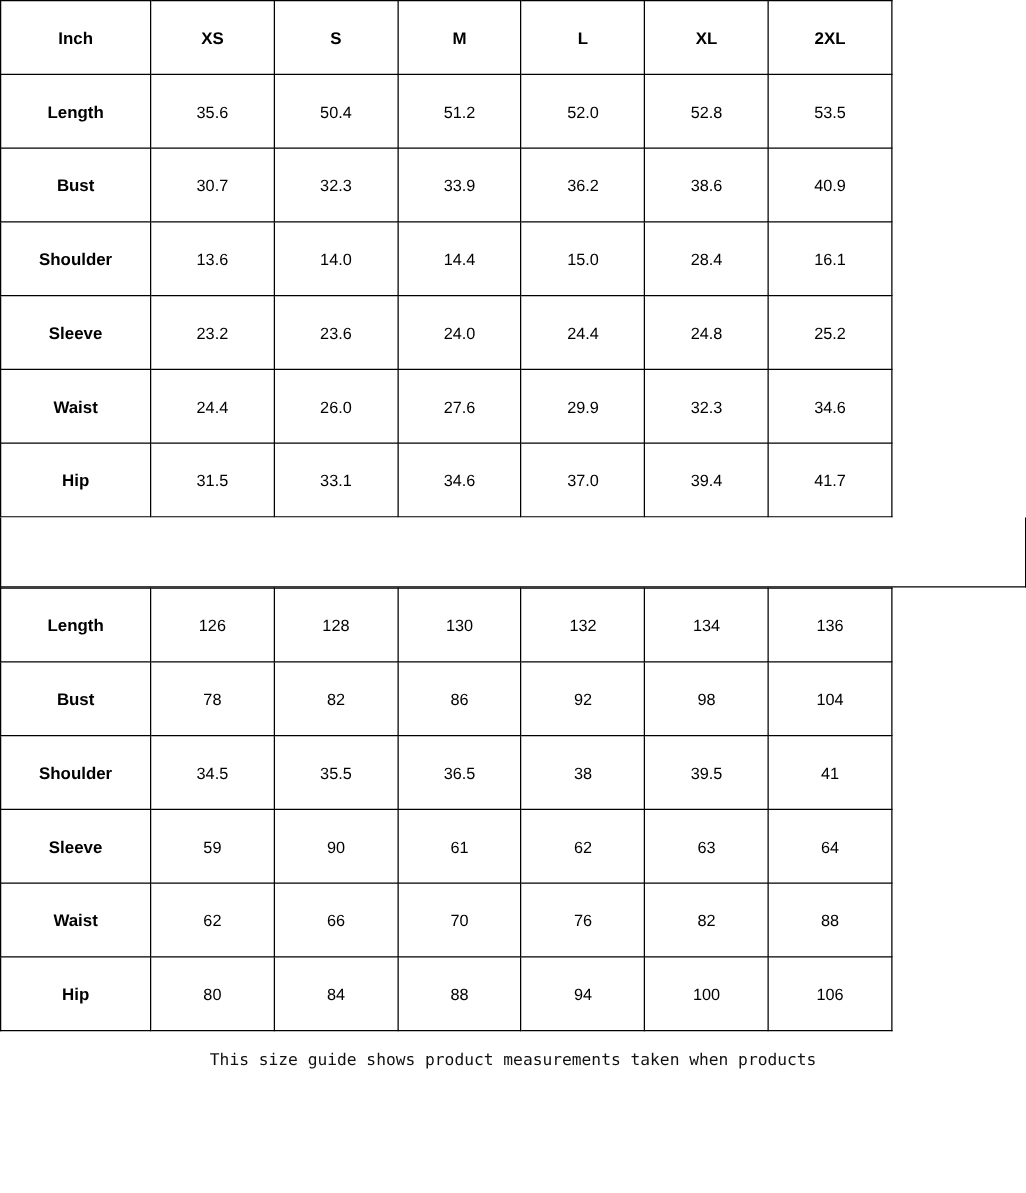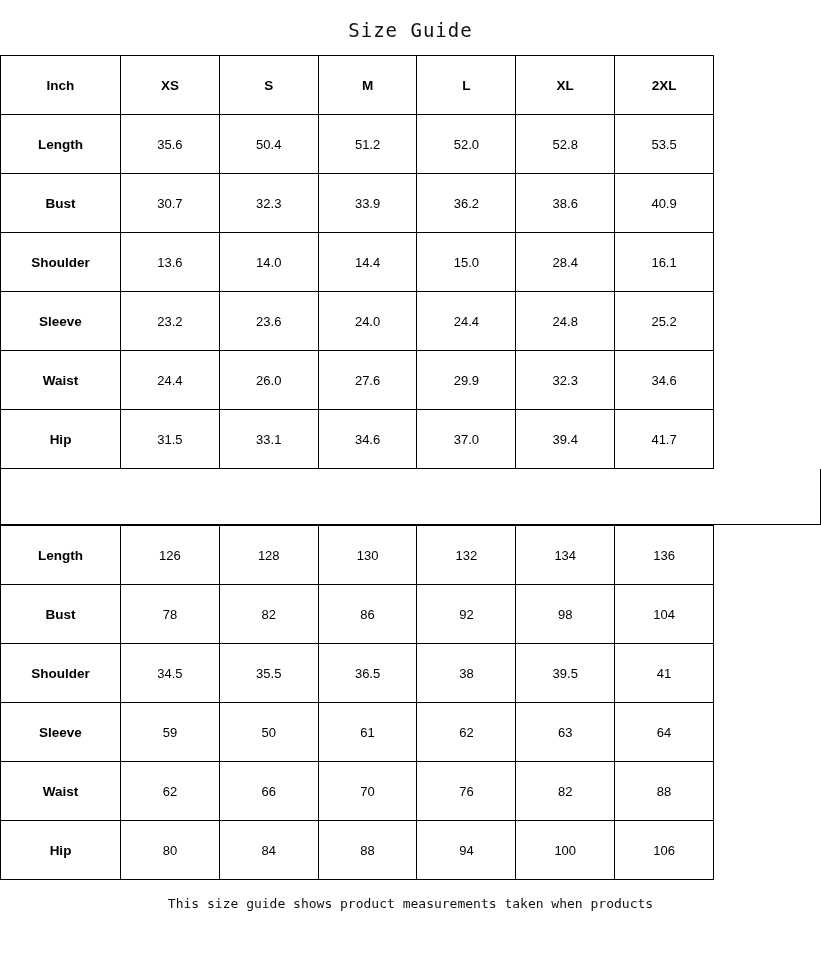--- a/index.html
+++ b/index.html
@@ -71,21 +71,20 @@
     padding-top: 14px;
     color: #111;
   }
   .footnote div { white-space: pre; }
 </style>
 </head>
 <body>
 
 <div class="page">
 
-  <div class="title">Size Guide</div>
 
   <table class="size-table">
     <tbody>
       <tr>
         <td class="hdr rowlabel">Inch</td>
         <td class="hdr">XS</td>
         <td class="hdr">S</td>
         <td class="hdr">M</td>
         <td class="hdr">L</td>
         <td class="hdr">XL</td>
@@ -175,21 +174,21 @@
         <td class="val">34.5</td>
         <td class="val">35.5</td>
         <td class="val">36.5</td>
         <td class="val">38</td>
         <td class="val">39.5</td>
         <td class="val">41</td>
       </tr>
       <tr>
         <td class="rowlabel">Sleeve</td>
         <td class="val">59</td>
-        <td class="val">50</td>
+        <td class="val">90</td>
         <td class="val">61</td>
         <td class="val">62</td>
         <td class="val">63</td>
         <td class="val">64</td>
       </tr>
       <tr>
         <td class="rowlabel">Waist</td>
         <td class="val">62</td>
         <td class="val">66</td>
         <td class="val">70</td>

